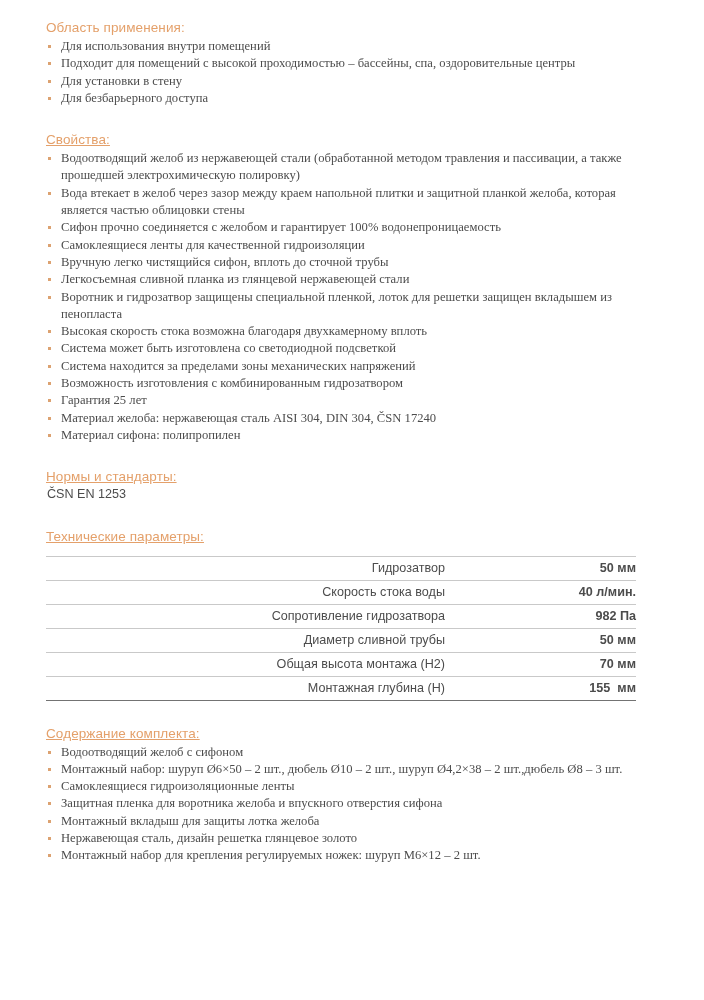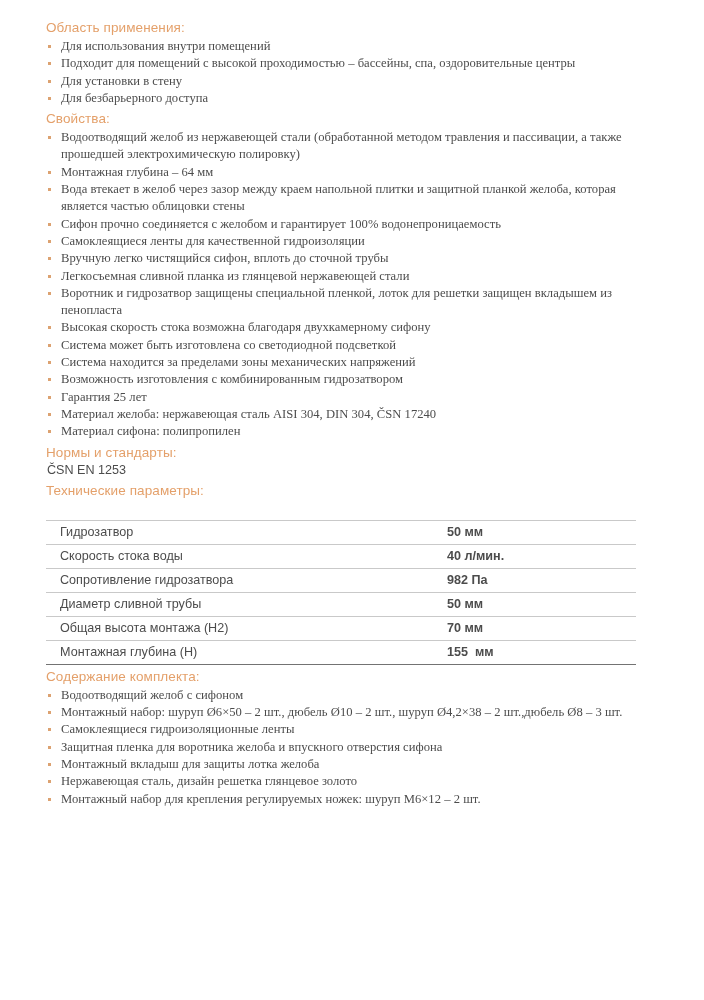--- a/index.html
+++ b/index.html
@@ -28,21 +28,22 @@
   .section-heading {
     font-size: 13.5px;
     line-height: 19px;
     color: #e4a06a;
     font-weight: 400;
     margin: 0;
     padding: 0;
     letter-spacing: 0.1px;
   }
   .heading-gap-top {
-    margin-top: 2px;
+    margin-top: 23px;
+    text-decoration: underline;
   }
 
   
   ul.bullets {
     list-style: none;
     margin: 1px 0 0 0;
     padding: 0;
   }
   ul.bullets > li {
     position: relative;
@@ -70,22 +71,23 @@
     line-height: 17.3px;
     color: #4c4c4c;
     margin: 0;
     padding: 0 0 0 1px;
   }
 
   
   table.spec-table {
     border-collapse: collapse;
     width: 574px;
-    margin: 20px 0 0 0;
+    margin: 10px 0 0 0;
     table-layout: fixed;
+    text-align: right;
   }
   table.spec-table td {
     font-size: 12.6px;
     line-height: 16px;
     color: #4c4c4c;
     padding: 3.5px 0 3.5px 0;
     border-top: 1px solid #c9c9c9;
     vertical-align: middle;
   }
   table.spec-table tr:last-child td {
@@ -111,28 +113,27 @@
   <ul class="bullets">
     <li>Для использования внутри помещений</li>
     <li>Подходит для помещений с высокой проходимостью – бассейны, спа, оздоровительные центры</li>
     <li>Для установки в стену</li>
     <li>Для безбарьерного доступа</li>
   </ul>
 
   <h2 class="section-heading heading-gap-top">Свойства:</h2>
   <ul class="bullets">
     <li>Водоотводящий желоб из нержавеющей стали (обработанной методом травления и пассивации, а также прошедшей электрохимическую полировку)</li>
-    <li>Монтажная глубина – 64 мм</li>
     <li>Вода втекает в желоб через зазор между краем напольной плитки и защитной планкой желоба, которая является частью облицовки стены</li>
     <li>Сифон прочно соединяется с желобом и гарантирует 100% водонепроницаемость</li>
     <li>Самоклеящиеся ленты для качественной гидроизоляции</li>
     <li>Вручную легко чистящийся сифон, вплоть до сточной трубы</li>
     <li>Легкосъемная сливной планка из глянцевой нержавеющей стали</li>
     <li>Воротник и гидрозатвор защищены специальной пленкой, лоток для решетки защищен вкладышем из пенопласта</li>
-    <li>Высокая скорость стока возможна благодаря двухкамерному сифону</li>
+    <li>Высокая скорость стока возможна благодаря двухкамерному вплоть</li>
     <li>Система может быть изготовлена со светодиодной подсветкой</li>
     <li>Система находится за пределами зоны механических напряжений</li>
     <li>Возможность изготовления с комбинированным гидрозатвором</li>
     <li>Гарантия 25 лет</li>
     <li>Материал желоба: нержавеющая сталь AISI 304, DIN 304, ČSN 17240</li>
     <li>Материал сифона: полипропилен</li>
   </ul>
 
   <h2 class="section-heading heading-gap-top">Нормы и стандарты:</h2>
   <p class="plain-line">ČSN EN 1253</p>

